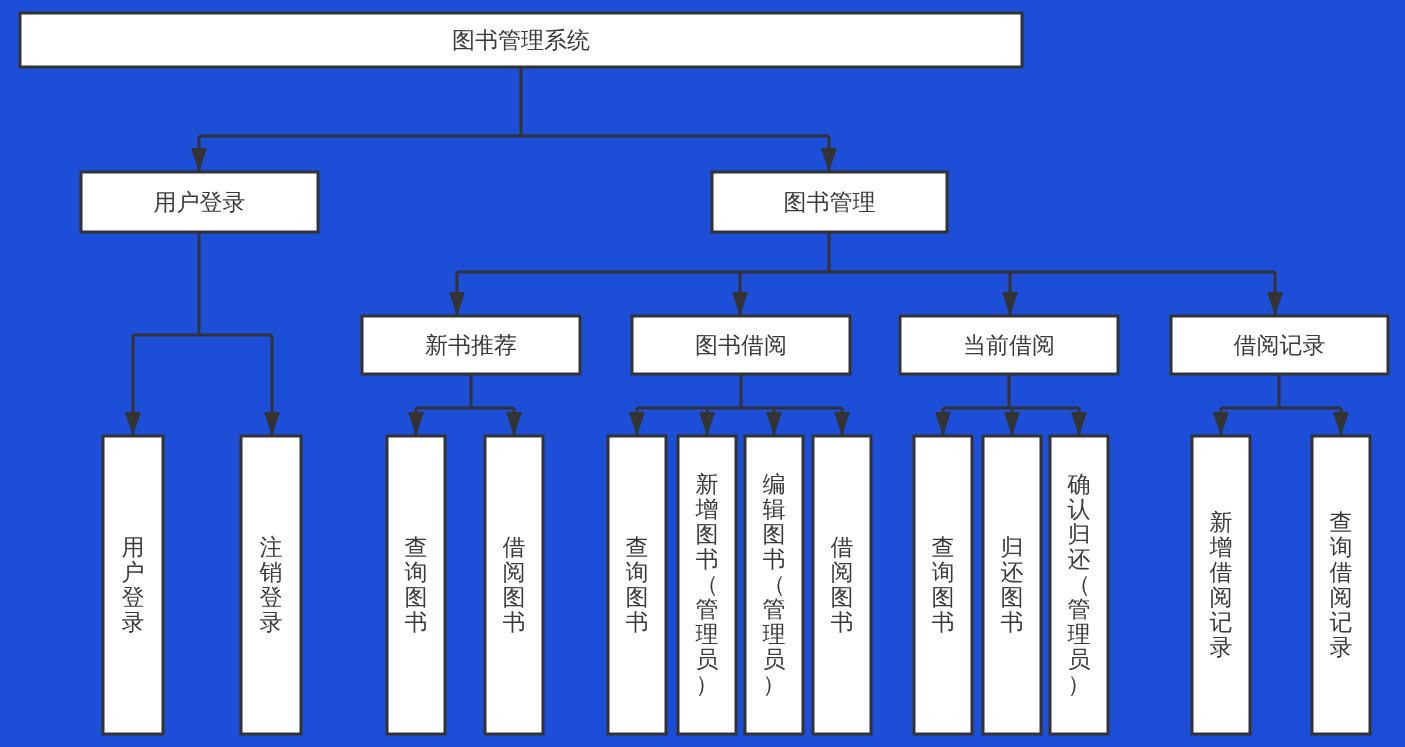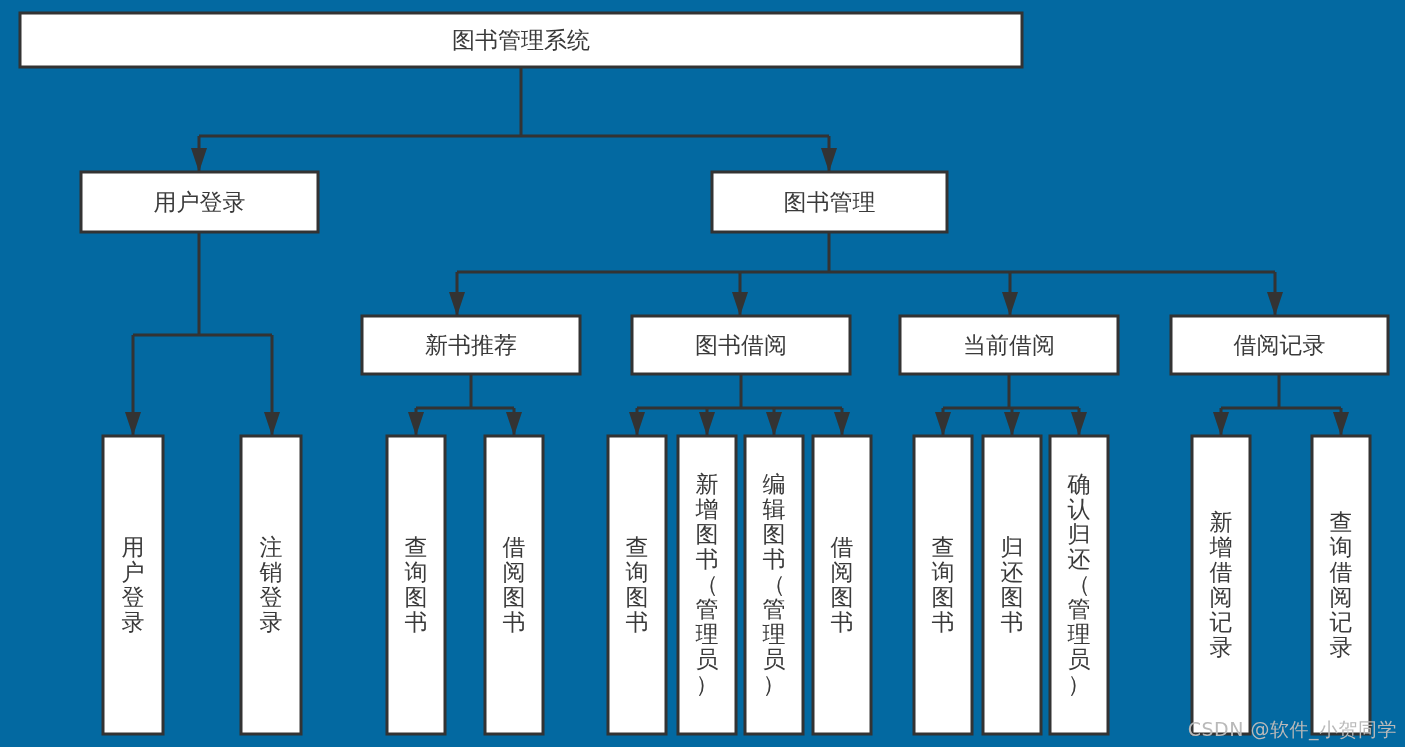--- a/index.html
+++ b/index.html
@@ -11,21 +11,21 @@
   body {
     width: 1405px;
     height: 747px;
     overflow: hidden;
     font-family: "DejaVu Sans", "Liberation Sans", sans-serif;
   }
   #diagram-root {
     position: relative;
     width: 1405px;
     height: 747px;
-    background: #0369a1;
+    background: #1d4ed8;
   }
   svg.diagram-canvas {
     position: absolute;
     left: 0;
     top: 0;
     width: 1405px;
     height: 747px;
     display: block;
   }
   .node-box {
@@ -268,14 +268,13 @@
         <g>
           <rect x="1192" y="436" width="58" height="298" class="node-box"></rect>
           <text x="1221" y="0" class="node-label vertical"><tspan x="1221" y="522.5">新</tspan><tspan x="1221" y="547.5">增</tspan><tspan x="1221" y="572.5">借</tspan><tspan x="1221" y="597.5">阅</tspan><tspan x="1221" y="622.5">记</tspan><tspan x="1221" y="647.5">录</tspan></text>
         </g>
         <g>
           <rect x="1312" y="436" width="58" height="298" class="node-box"></rect>
           <text x="1341" y="0" class="node-label vertical"><tspan x="1341" y="522.5">查</tspan><tspan x="1341" y="547.5">询</tspan><tspan x="1341" y="572.5">借</tspan><tspan x="1341" y="597.5">阅</tspan><tspan x="1341" y="622.5">记</tspan><tspan x="1341" y="647.5">录</tspan></text>
         </g>
       </g>
   </svg>
-  <div class="watermark-text">CSDN @软件_小贺同学</div>
 </div>
 
 </body></html>

